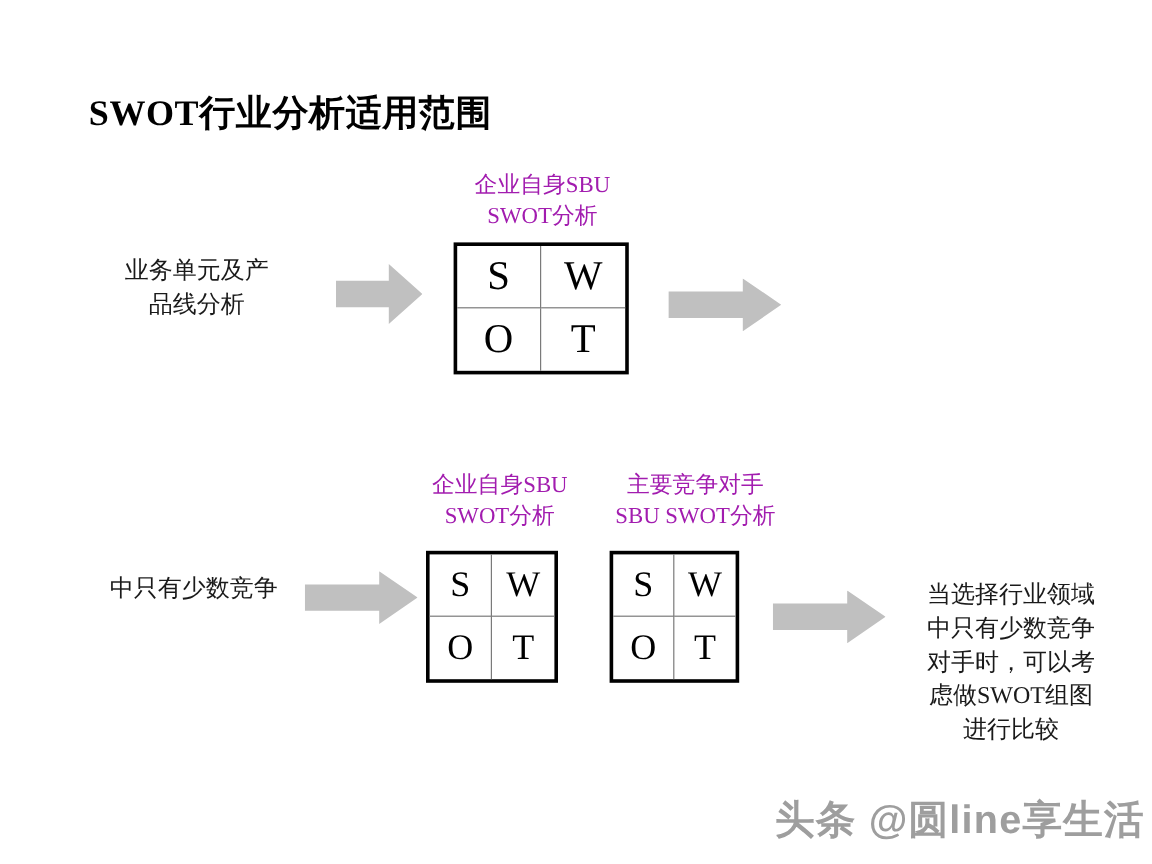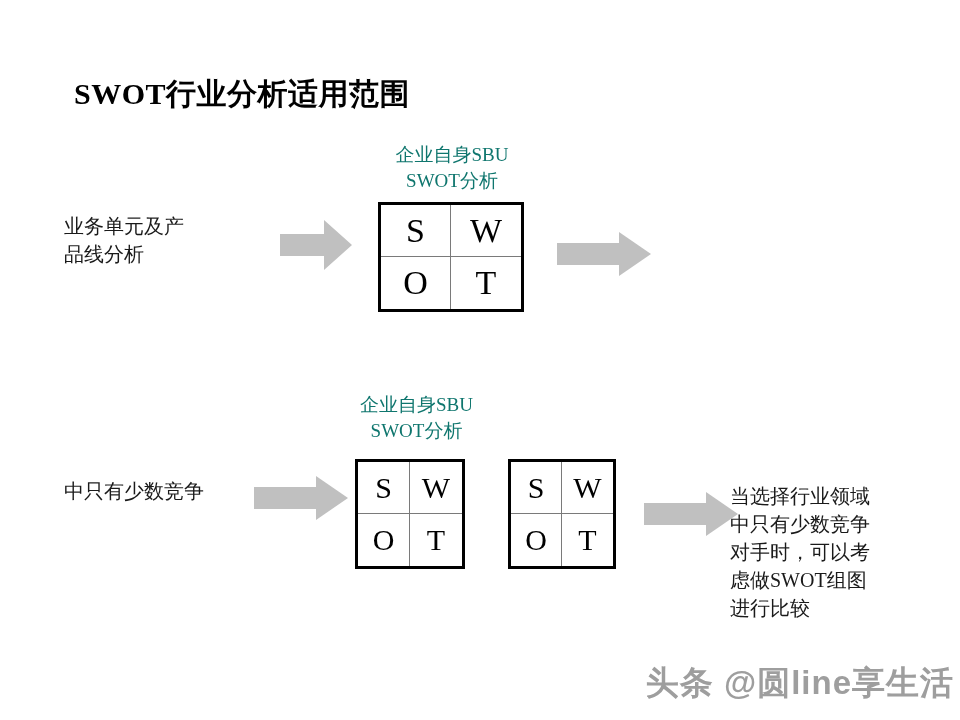--- a/index.html
+++ b/index.html
@@ -32,30 +32,30 @@
     letter-spacing: 0.5px;
     color: #000000;
     white-space: nowrap;
   }
 
   
   .textblock {
     position: absolute;
     font-size: 20px;
     line-height: 28px;
-    text-align: left;
+    text-align: center;
     color: #1a1a1a;
     white-space: pre-line;
   }
   .caption {
     position: absolute;
     font-size: 19px;
     line-height: 26px;
     text-align: center;
-    color: #0f766e;
+    color: #a21caf;
     white-space: pre-line;
   }
 
   
   .swot {
     position: absolute;
     box-sizing: border-box;
     border: 3px solid #000000;
     background: #ffffff;
     display: grid;
@@ -128,20 +128,22 @@
   <div class="arrow" style="left:545px; top:232px; width:94px; height:44px;">
     <svg viewBox="0 0 94 44" preserveAspectRatio="none">
       <polygon points="0,11 62,11 62,0 94,22 62,44 62,33 0,33" fill="#c0c0c0"></polygon>
     </svg>
   </div>
 
 
   <div class="caption" style="left:312px; top:392px; width:185px;">企业自身SBU
 SWOT分析</div>
 
+  <div class="caption" style="left:470px; top:392px; width:195px;">主要竞争对手
+SBU  SWOT分析</div>
 
   <div class="textblock" style="left:52px; top:477px; width:195px;">中只有少数竞争</div>
 
   <div class="arrow" style="left:242px; top:476px; width:94px; height:44px;">
     <svg viewBox="0 0 94 44" preserveAspectRatio="none">
       <polygon points="0,11 62,11 62,0 94,22 62,44 62,33 0,33" fill="#c0c0c0"></polygon>
     </svg>
   </div>
 
   <div class="swot small" style="left:343px; top:459px; width:110px; height:110px;">

